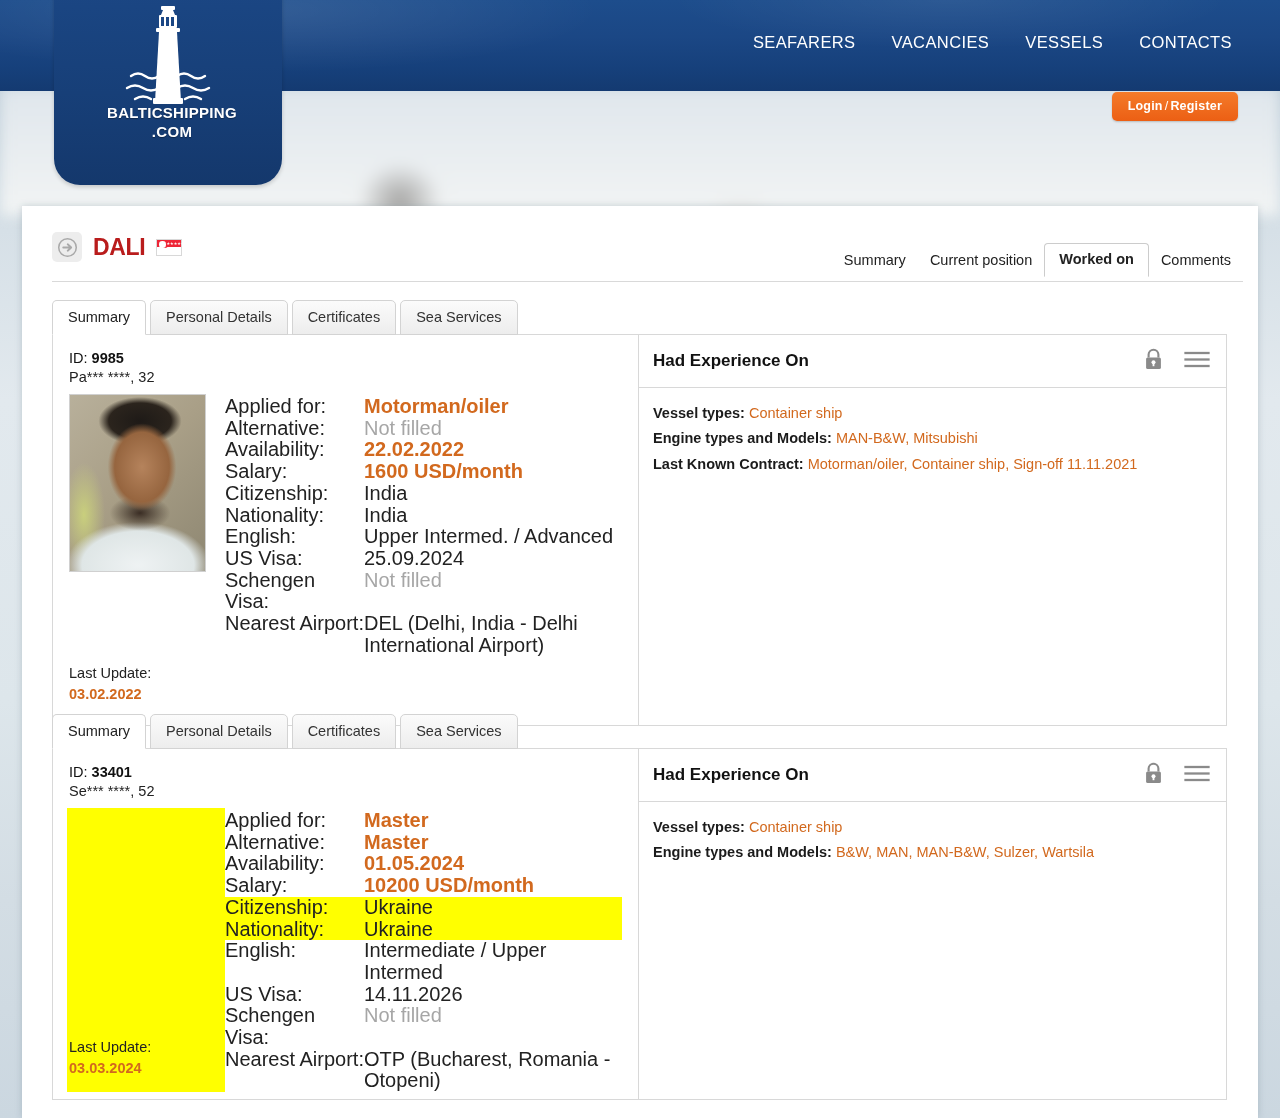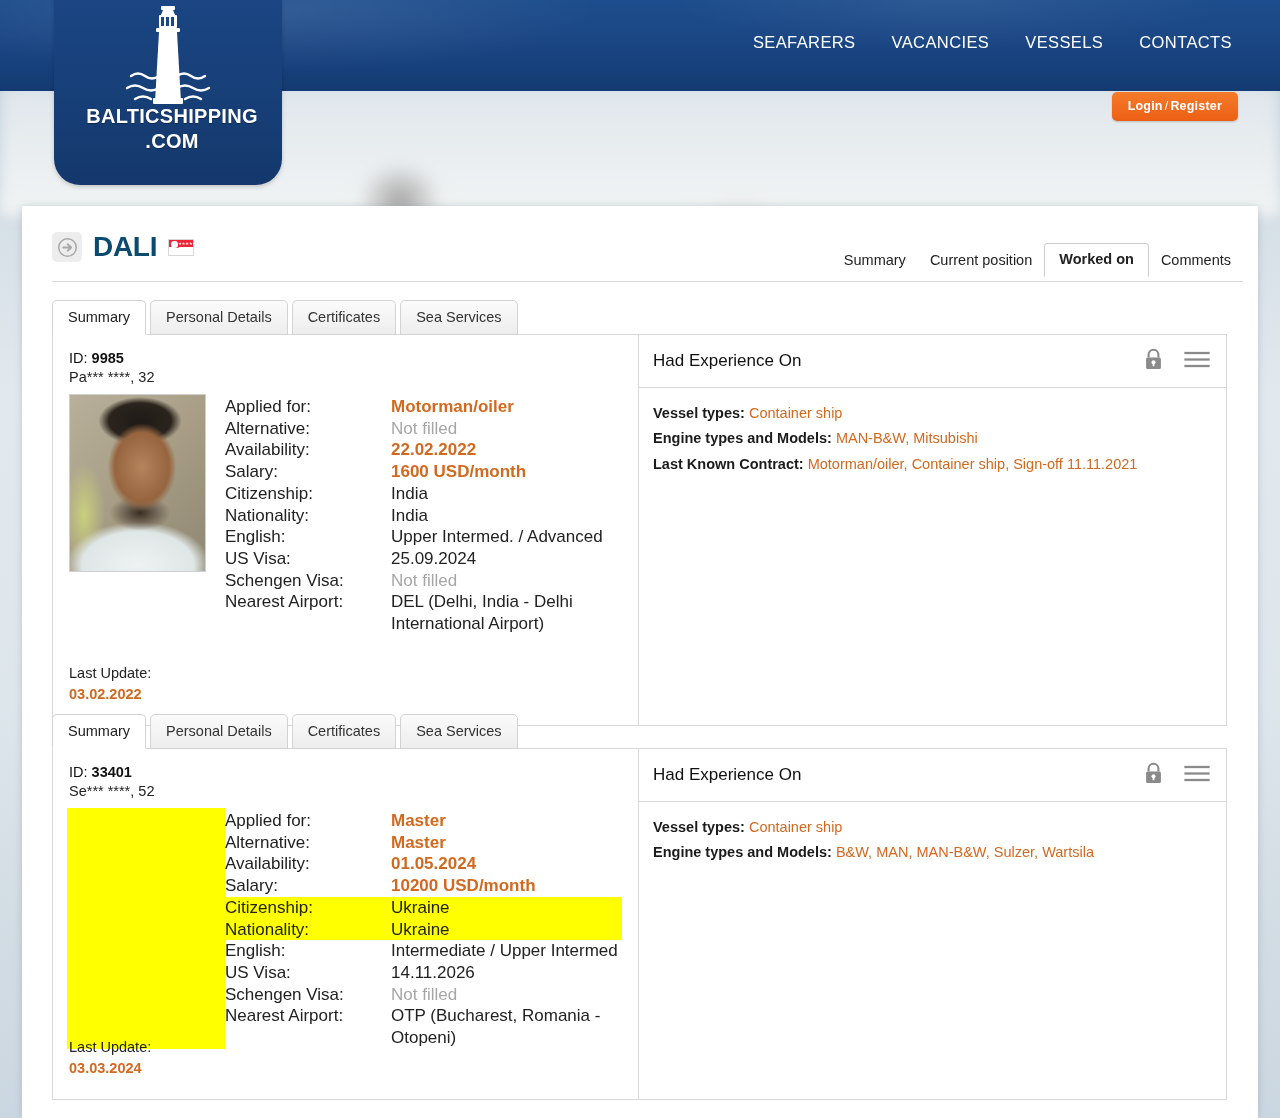--- a/index.html
+++ b/index.html
@@ -66,21 +66,21 @@
     border-radius: 0 0 26px 26px;
     z-index:21;
     box-shadow: 0 2px 4px rgba(0,0,0,.18);
     text-align:center;
     color:#fff;
   }
   .logo-house { position:relative; width:100%; height:130px; }
   svg.lh { position:absolute; left:50%; top:18px; transform:translateX(-50%); }
   .logo-text {
     position:absolute; left:0; right:0; top:124px;
-    font-size:20px; font-weight:bold; letter-spacing:.3px; line-height:1.25;
+    font-size:15px; font-weight:bold; letter-spacing:.3px; line-height:1.25;
     text-shadow: 0 1px 1px rgba(0,0,0,.35);
     padding-left: 8px;
   }
   .logo-text .dom { display:block; }
 
   .loginbtn {
     position:absolute; right:42px; top:92px;
     background: linear-gradient(to bottom,#f47b2a,#ec5f14);
     color:#fff; font-weight:bold; font-size:12.5px;
     padding:7px 16px 8px; border-radius:5px;
@@ -99,21 +99,21 @@
 
   .vessel-head {
     position:absolute; left:52px; top:232px; z-index:12;
     display:flex; align-items:center; gap:11px;
   }
   .arrow-ico {
     width:30px;height:30px;border-radius:5px;background:#ededed;
     display:flex;align-items:center;justify-content:center;
   }
   .vessel-name {
-    font-size:28px; font-weight:bold; color:#0c4a6e; letter-spacing:-.3px; line-height:1;
+    font-size:23px; font-weight:bold; color:#b91c1c; letter-spacing:-.3px; line-height:1;
   }
   .flag-sg {
     width:26px;height:17px;display:inline-block;position:relative;
     border:1px solid #d8d8d8;background:#fff;vertical-align:middle;
   }
   .flag-sg .red{ position:absolute; left:0;top:0;right:0;height:50%; background:#ee2536; }
   .flag-sg .moon{
     position:absolute; left:2px; top:1.5px; width:6.5px;height:6.5px;
     border-radius:50%; box-shadow:2px 0 0 0 #ee2536; background:#fff;
   }
@@ -194,21 +194,21 @@
       radial-gradient(ellipse 46px 26px at 66px 34px, #4b382a 0%, #5d4532 62%, rgba(93,69,50,0) 82%),
       radial-gradient(ellipse 70px 34px at 68px 168px, #b9bec4 0%, #a6acb3 65%, rgba(166,172,179,0) 88%),
       radial-gradient(ellipse 18px 30px at 14px 165px, #2a2d33 0%, rgba(42,45,51,0) 80%),
       linear-gradient(to bottom,#d9dbdd 0%,#d2d4d6 55%,#c6c9cc 100%);
   }
   .photo.p1::after, .photo.p2::after{
     content:""; position:absolute; inset:0; backdrop-filter:blur(.4px);
   }
 
   .fields { margin-left:19px; padding-top:2px; }
-  .frow { display:flex; line-height:21.7px; font-size:17px;gap:27px; }
+  .frow { display:flex; line-height:21.7px; font-size:20px; }
   .flabel { width:139px; flex:0 0 139px; color:#222; }
   .fval { color:#222; }
   .fval.accent { color:#d2691e; font-weight:bold; }
   .fval.muted { color:#a6a6a6; }
   .frow.hl { background:#ffff00; }
   .frow.hl .flabel, .frow.hl .fval { position:relative; }
   .frow.hl::before{
     content:""; position:absolute; left:-158px; width:158px; top:0; bottom:0; background:#ffff00;
   }
   .fields-wrap{ position:relative; }
@@ -218,21 +218,21 @@
     font-size:14.5px; color:#222; line-height:21px;
   }
   .lastupd .d { color:#d2691e; font-weight:bold; }
 
   
   .exp-head {
     display:flex; align-items:center; justify-content:space-between;
     padding:13px 16px 13px 14px;
     border-bottom:1px solid #d8d8d8;
   }
-  .exp-title { font-size:17px; font-weight:normal; color:#111; }
+  .exp-title { font-size:17px; font-weight:bold; color:#111; }
   .exp-icons { display:flex; align-items:center; gap:21px; }
   .exp-body { padding:13px 14px; }
   .exp-line { font-size:14.5px; font-weight:bold; color:#1b1b1b; line-height:25.4px; }
   .exp-line .v { color:#d2691e; font-weight:normal; }
 </style>
 </head>
 <body>
 
 <div class="page-bg"></div>
 

